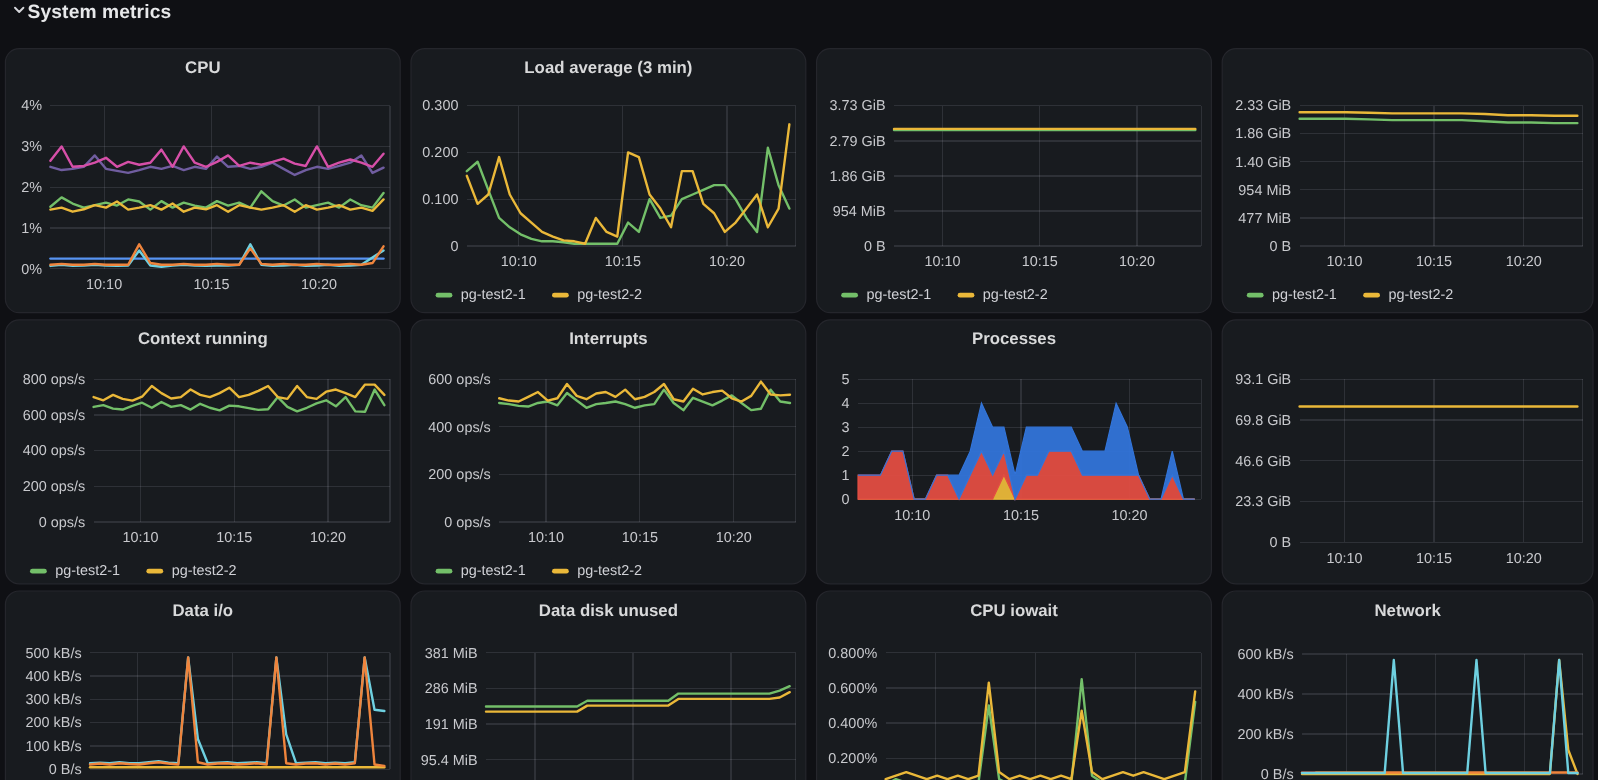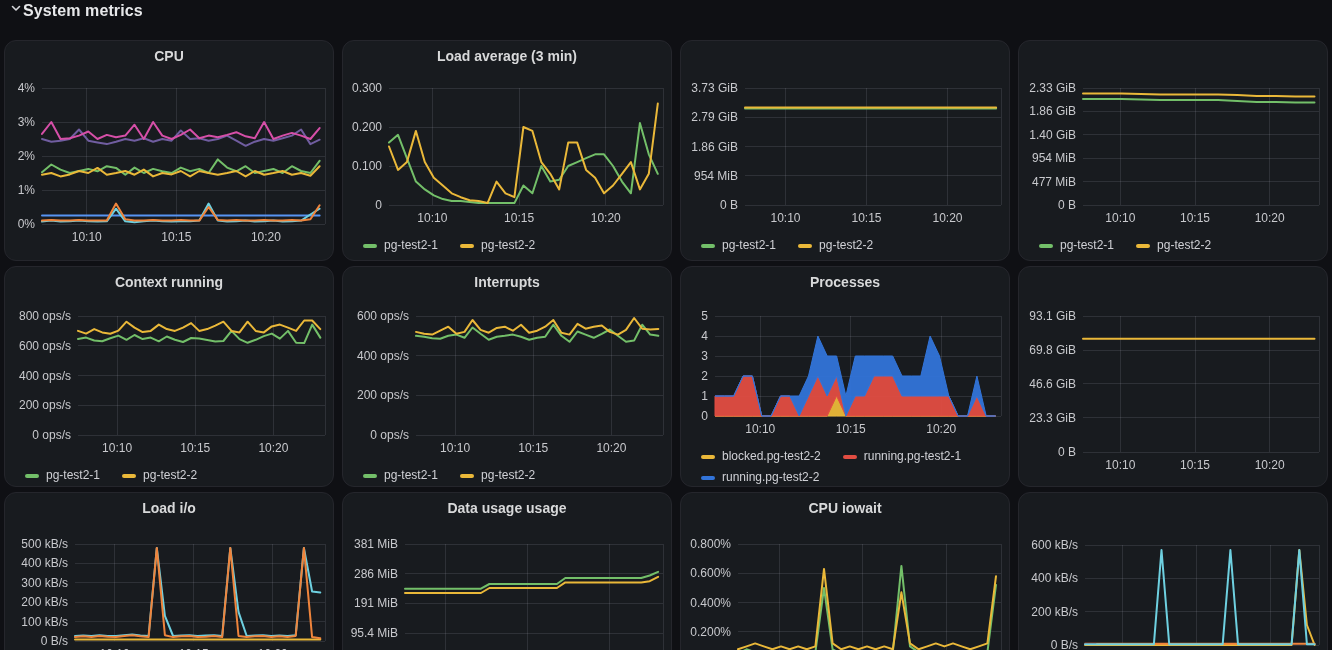--- a/index.html
+++ b/index.html
@@ -282,34 +282,20 @@
         <text x="79.25316455696202" y="166" class="xlab" text-anchor="middle">10:10</text>
         <line x1="169.75949367088606" x2="169.75949367088606" y1="49" y2="149" class="grid-line"></line>
         <text x="169.75949367088606" y="166" class="xlab" text-anchor="middle">10:15</text>
         <line x1="260.2658227848101" x2="260.2658227848101" y1="49" y2="149" class="grid-line"></line>
         <text x="260.2658227848101" y="166" class="xlab" text-anchor="middle">10:20</text>
         <line x1="320" x2="320" y1="49" y2="149" class="grid-line"></line>
         <path d="M34.0 149.0 L43.4 149.0 L52.7 149.0 L62.1 149.0 L71.4 149.0 L80.8 149.0 L90.1 149.0 L99.5 149.0 L108.8 149.0 L118.2 149.0 L127.5 149.0 L136.9 149.0 L146.2 149.0 L155.6 129.0 L164.9 149.0 L174.3 149.0 L183.6 149.0 L193.0 149.0 L202.3 149.0 L211.7 149.0 L221.0 149.0 L230.4 149.0 L239.8 149.0 L249.1 149.0 L258.5 149.0 L267.8 149.0 L277.2 149.0 L286.5 149.0 L295.9 149.0 L305.2 149.0 L314.6 149.0 L314.6 149.0 L305.2 149.0 L295.9 149.0 L286.5 149.0 L277.2 149.0 L267.8 149.0 L258.5 149.0 L249.1 149.0 L239.8 149.0 L230.4 149.0 L221.0 149.0 L211.7 149.0 L202.3 149.0 L193.0 149.0 L183.6 149.0 L174.3 149.0 L164.9 149.0 L155.6 149.0 L146.2 149.0 L136.9 149.0 L127.5 149.0 L118.2 149.0 L108.8 149.0 L99.5 149.0 L90.1 149.0 L80.8 149.0 L71.4 149.0 L62.1 149.0 L52.7 149.0 L43.4 149.0 L34.0 149.0 Z" fill="#EAB839" fill-opacity="0.95" stroke="#EAB839" stroke-width="1"></path>
         <path d="M34.0 129.0 L43.4 129.0 L52.7 129.0 L62.1 109.0 L71.4 109.0 L80.8 149.0 L90.1 149.0 L99.5 129.0 L108.8 129.0 L118.2 149.0 L127.5 129.0 L136.9 109.0 L146.2 129.0 L155.6 109.0 L164.9 149.0 L174.3 129.0 L183.6 129.0 L193.0 109.0 L202.3 109.0 L211.7 109.0 L221.0 129.0 L230.4 129.0 L239.8 129.0 L249.1 129.0 L258.5 129.0 L267.8 129.0 L277.2 149.0 L286.5 149.0 L295.9 129.0 L305.2 149.0 L314.6 149.0 L314.6 149.0 L305.2 149.0 L295.9 149.0 L286.5 149.0 L277.2 149.0 L267.8 149.0 L258.5 149.0 L249.1 149.0 L239.8 149.0 L230.4 149.0 L221.0 149.0 L211.7 149.0 L202.3 149.0 L193.0 149.0 L183.6 149.0 L174.3 149.0 L164.9 149.0 L155.6 129.0 L146.2 149.0 L136.9 149.0 L127.5 149.0 L118.2 149.0 L108.8 149.0 L99.5 149.0 L90.1 149.0 L80.8 149.0 L71.4 149.0 L62.1 149.0 L52.7 149.0 L43.4 149.0 L34.0 149.0 Z" fill="#E24D42" fill-opacity="0.95" stroke="#E24D42" stroke-width="1"></path>
         <path d="M34.0 129.0 L43.4 129.0 L52.7 129.0 L62.1 109.0 L71.4 109.0 L80.8 149.0 L90.1 149.0 L99.5 129.0 L108.8 129.0 L118.2 129.0 L127.5 109.0 L136.9 69.0 L146.2 89.0 L155.6 89.0 L164.9 129.0 L174.3 89.0 L183.6 89.0 L193.0 89.0 L202.3 89.0 L211.7 89.0 L221.0 109.0 L230.4 109.0 L239.8 109.0 L249.1 69.0 L258.5 89.0 L267.8 129.0 L277.2 149.0 L286.5 149.0 L295.9 109.0 L305.2 149.0 L314.6 149.0 L314.6 149.0 L305.2 149.0 L295.9 129.0 L286.5 149.0 L277.2 149.0 L267.8 129.0 L258.5 129.0 L249.1 129.0 L239.8 129.0 L230.4 129.0 L221.0 129.0 L211.7 109.0 L202.3 109.0 L193.0 109.0 L183.6 129.0 L174.3 129.0 L164.9 149.0 L155.6 109.0 L146.2 129.0 L136.9 109.0 L127.5 129.0 L118.2 149.0 L108.8 129.0 L99.5 129.0 L90.1 149.0 L80.8 149.0 L71.4 109.0 L62.1 109.0 L52.7 129.0 L43.4 129.0 L34.0 129.0 Z" fill="#3274D9" fill-opacity="0.95" stroke="#3274D9" stroke-width="1"></path>
       </svg>
-    <div class="legend" style="top: 179px; left: 20px; width: 288px;">
-        <span class="lg-item">
-          <span class="lg-swatch" style="background: rgb(234, 184, 57);"></span>
-          <span class="lg-label">blocked.pg-test2-2</span>
-        </span>
-        <span class="lg-item">
-          <span class="lg-swatch" style="background: rgb(226, 77, 66);"></span>
-          <span class="lg-label">running.pg-test2-1</span>
-        </span>
-        <span class="lg-item">
-          <span class="lg-swatch" style="background: rgb(50, 116, 217);"></span>
-          <span class="lg-label">running.pg-test2-2</span>
-        </span>
-      </div>
   </section>
     <section class="panel">
     <svg class="chart" viewBox="0 0 308 219">
         <line x1="64" x2="300" y1="49" y2="49" class="grid-line"></line>
         <text x="57" y="53" class="ylab" text-anchor="end">93.1 GiB</text>
         <line x1="64" x2="300" y1="83.03651987110634" y2="83.03651987110634" class="grid-line"></line>
         <text x="57" y="87.03651987110634" class="ylab" text-anchor="end">69.8 GiB</text>
         <line x1="64" x2="300" y1="116.92696025778731" y2="116.92696025778731" class="grid-line"></line>
         <text x="57" y="120.92696025778731" class="ylab" text-anchor="end">46.6 GiB</text>
         <line x1="64" x2="300" y1="150.96348012889365" y2="150.96348012889365" class="grid-line"></line>
@@ -321,21 +307,21 @@
         <line x1="176.0253164556962" x2="176.0253164556962" y1="49" y2="185" class="grid-line"></line>
         <text x="176.0253164556962" y="202" class="xlab" text-anchor="middle">10:15</text>
         <line x1="250.70886075949366" x2="250.70886075949366" y1="49" y2="185" class="grid-line"></line>
         <text x="250.70886075949366" y="202" class="xlab" text-anchor="middle">10:20</text>
         <line x1="300" x2="300" y1="49" y2="185" class="grid-line"></line>
         <path d="M64.0 71.8 L295.5 71.8" fill="none" stroke="#EAB839" stroke-width="2" stroke-linejoin="round" stroke-linecap="round"></path>
       </svg>
 
   </section>
     <section class="panel">
-    <h2 class="panel-title">Load i/o</h2>
+    <h2 class="panel-title">Data i/o</h2>
     <svg class="chart" viewBox="0 0 328 219">
         <line x1="70" x2="320" y1="51" y2="51" class="grid-line"></line>
         <text x="63" y="55" class="ylab" text-anchor="end">500 kB/s</text>
         <line x1="70" x2="320" y1="70.39999999999999" y2="70.39999999999999" class="grid-line"></line>
         <text x="63" y="74.39999999999999" class="ylab" text-anchor="end">400 kB/s</text>
         <line x1="70" x2="320" y1="89.80000000000001" y2="89.80000000000001" class="grid-line"></line>
         <text x="63" y="93.80000000000001" class="ylab" text-anchor="end">300 kB/s</text>
         <line x1="70" x2="320" y1="109.19999999999999" y2="109.19999999999999" class="grid-line"></line>
         <text x="63" y="113.19999999999999" class="ylab" text-anchor="end">200 kB/s</text>
         <line x1="70" x2="320" y1="128.60000000000002" y2="128.60000000000002" class="grid-line"></line>
@@ -349,21 +335,21 @@
         <line x1="267.7848101265823" x2="267.7848101265823" y1="51" y2="148" class="grid-line"></line>
         <text x="267.7848101265823" y="165" class="xlab" text-anchor="middle">10:20</text>
         <line x1="320" x2="320" y1="51" y2="148" class="grid-line"></line>
         <path d="M70.0 146.4 L315.3 146.4" fill="none" stroke="#EAB839" stroke-width="2" stroke-linejoin="round" stroke-linecap="round"></path>
         <path d="M70.0 143.0 L78.2 142.6 L86.4 143.0 L94.5 142.2 L102.7 143.0 L110.9 143.0 L119.1 142.2 L127.2 141.4 L135.4 142.6 L143.6 143.0 L151.8 54.9 L159.9 122.8 L168.1 143.0 L176.3 142.6 L184.5 142.2 L192.6 143.0 L200.8 142.6 L209.0 142.2 L217.2 143.0 L225.3 54.9 L233.5 118.9 L241.7 143.0 L249.9 142.6 L258.0 142.2 L266.2 143.0 L274.4 142.6 L282.6 143.0 L290.7 142.2 L298.9 54.9 L307.1 98.5 L315.3 99.5" fill="none" stroke="#6ED0E0" stroke-width="2" stroke-linejoin="round" stroke-linecap="round"></path>
         <path d="M70.0 144.1 L78.2 143.3 L86.4 144.1 L94.5 143.0 L102.7 143.7 L110.9 144.1 L119.1 143.0 L127.2 142.2 L135.4 143.3 L143.6 144.1 L151.8 54.9 L159.9 142.2 L168.1 144.1 L176.3 143.3 L184.5 143.0 L192.6 144.1 L200.8 143.7 L209.0 143.0 L217.2 144.1 L225.3 54.9 L233.5 143.0 L241.7 144.1 L249.9 143.3 L258.0 143.0 L266.2 144.1 L274.4 143.3 L282.6 144.1 L290.7 143.0 L298.9 54.9 L307.1 144.1 L315.3 145.3" fill="none" stroke="#EF843C" stroke-width="2" stroke-linejoin="round" stroke-linecap="round"></path>
       </svg>
 
   </section>
     <section class="panel">
-    <h2 class="panel-title">Data usage usage</h2>
+    <h2 class="panel-title">Data disk unused</h2>
     <svg class="chart" viewBox="0 0 328 219">
         <line x1="62" x2="320" y1="51" y2="51" class="grid-line"></line>
         <text x="55" y="55" class="ylab" text-anchor="end">381 MiB</text>
         <line x1="62" x2="320" y1="80.67191601049869" y2="80.67191601049869" class="grid-line"></line>
         <text x="55" y="84.67191601049869" class="ylab" text-anchor="end">286 MiB</text>
         <line x1="62" x2="320" y1="110.34383202099737" y2="110.34383202099737" class="grid-line"></line>
         <text x="55" y="114.34383202099737" class="ylab" text-anchor="end">191 MiB</text>
         <line x1="62" x2="320" y1="140.20314960629923" y2="140.20314960629923" class="grid-line"></line>
         <text x="55" y="144.20314960629923" class="ylab" text-anchor="end">95.4 MiB</text>
         <line x1="102.82278481012658" x2="102.82278481012658" y1="51" y2="170" class="grid-line"></line>
@@ -395,20 +381,21 @@
         <text x="181.84177215189874" y="185" class="xlab" text-anchor="middle">10:15</text>
         <line x1="265.06962025316454" x2="265.06962025316454" y1="51" y2="168" class="grid-line"></line>
         <text x="265.06962025316454" y="185" class="xlab" text-anchor="middle">10:20</text>
         <line x1="320" x2="320" y1="51" y2="168" class="grid-line"></line>
         <path d="M57.0 160.7 L65.6 156.3 L74.2 159.2 L82.8 160.7 L91.4 157.8 L100.0 159.2 L108.6 160.7 L117.2 159.2 L125.8 160.7 L134.4 159.2 L143.0 94.9 L151.6 156.3 L160.2 160.7 L168.8 159.2 L177.4 160.7 L186.0 163.6 L194.6 159.2 L203.2 160.7 L211.8 159.2 L220.4 72.9 L229.0 153.4 L237.6 159.2 L246.2 160.7 L254.8 159.2 L263.4 160.7 L272.0 159.2 L280.6 160.7 L289.2 159.2 L297.8 160.7 L306.4 159.2 L315.0 91.9" fill="none" stroke="#73BF69" stroke-width="2" stroke-linejoin="round" stroke-linecap="round"></path>
         <path d="M57.0 156.3 L65.6 153.4 L74.2 150.4 L82.8 153.4 L91.4 156.3 L100.0 153.4 L108.6 156.3 L117.2 153.4 L125.8 156.3 L134.4 153.4 L143.0 75.9 L151.6 150.4 L160.2 156.3 L168.8 153.4 L177.4 156.3 L186.0 153.4 L194.6 156.3 L203.2 153.4 L211.8 156.3 L220.4 99.3 L229.0 150.4 L237.6 156.3 L246.2 153.4 L254.8 150.4 L263.4 153.4 L272.0 150.4 L280.6 153.4 L289.2 156.3 L297.8 153.4 L306.4 150.4 L315.0 83.2" fill="none" stroke="#EAB839" stroke-width="2" stroke-linejoin="round" stroke-linecap="round"></path>
       </svg>
 
   </section>
     <section class="panel">
+    <h2 class="panel-title">Network</h2>
     <svg class="chart" viewBox="0 0 308 219">
         <line x1="66" x2="300" y1="52" y2="52" class="grid-line"></line>
         <text x="59" y="56" class="ylab" text-anchor="end">600 kB/s</text>
         <line x1="66" x2="300" y1="85.33333333333334" y2="85.33333333333334" class="grid-line"></line>
         <text x="59" y="89.33333333333334" class="ylab" text-anchor="end">400 kB/s</text>
         <line x1="66" x2="300" y1="118.66666666666667" y2="118.66666666666667" class="grid-line"></line>
         <text x="59" y="122.66666666666667" class="ylab" text-anchor="end">200 kB/s</text>
         <line x1="66" x2="300" y1="152" y2="152" class="grid-line"></line>
         <text x="59" y="156" class="ylab" text-anchor="end">0 B/s</text>
         <line x1="103.0253164556962" x2="103.0253164556962" y1="52" y2="152" class="grid-line"></line>

